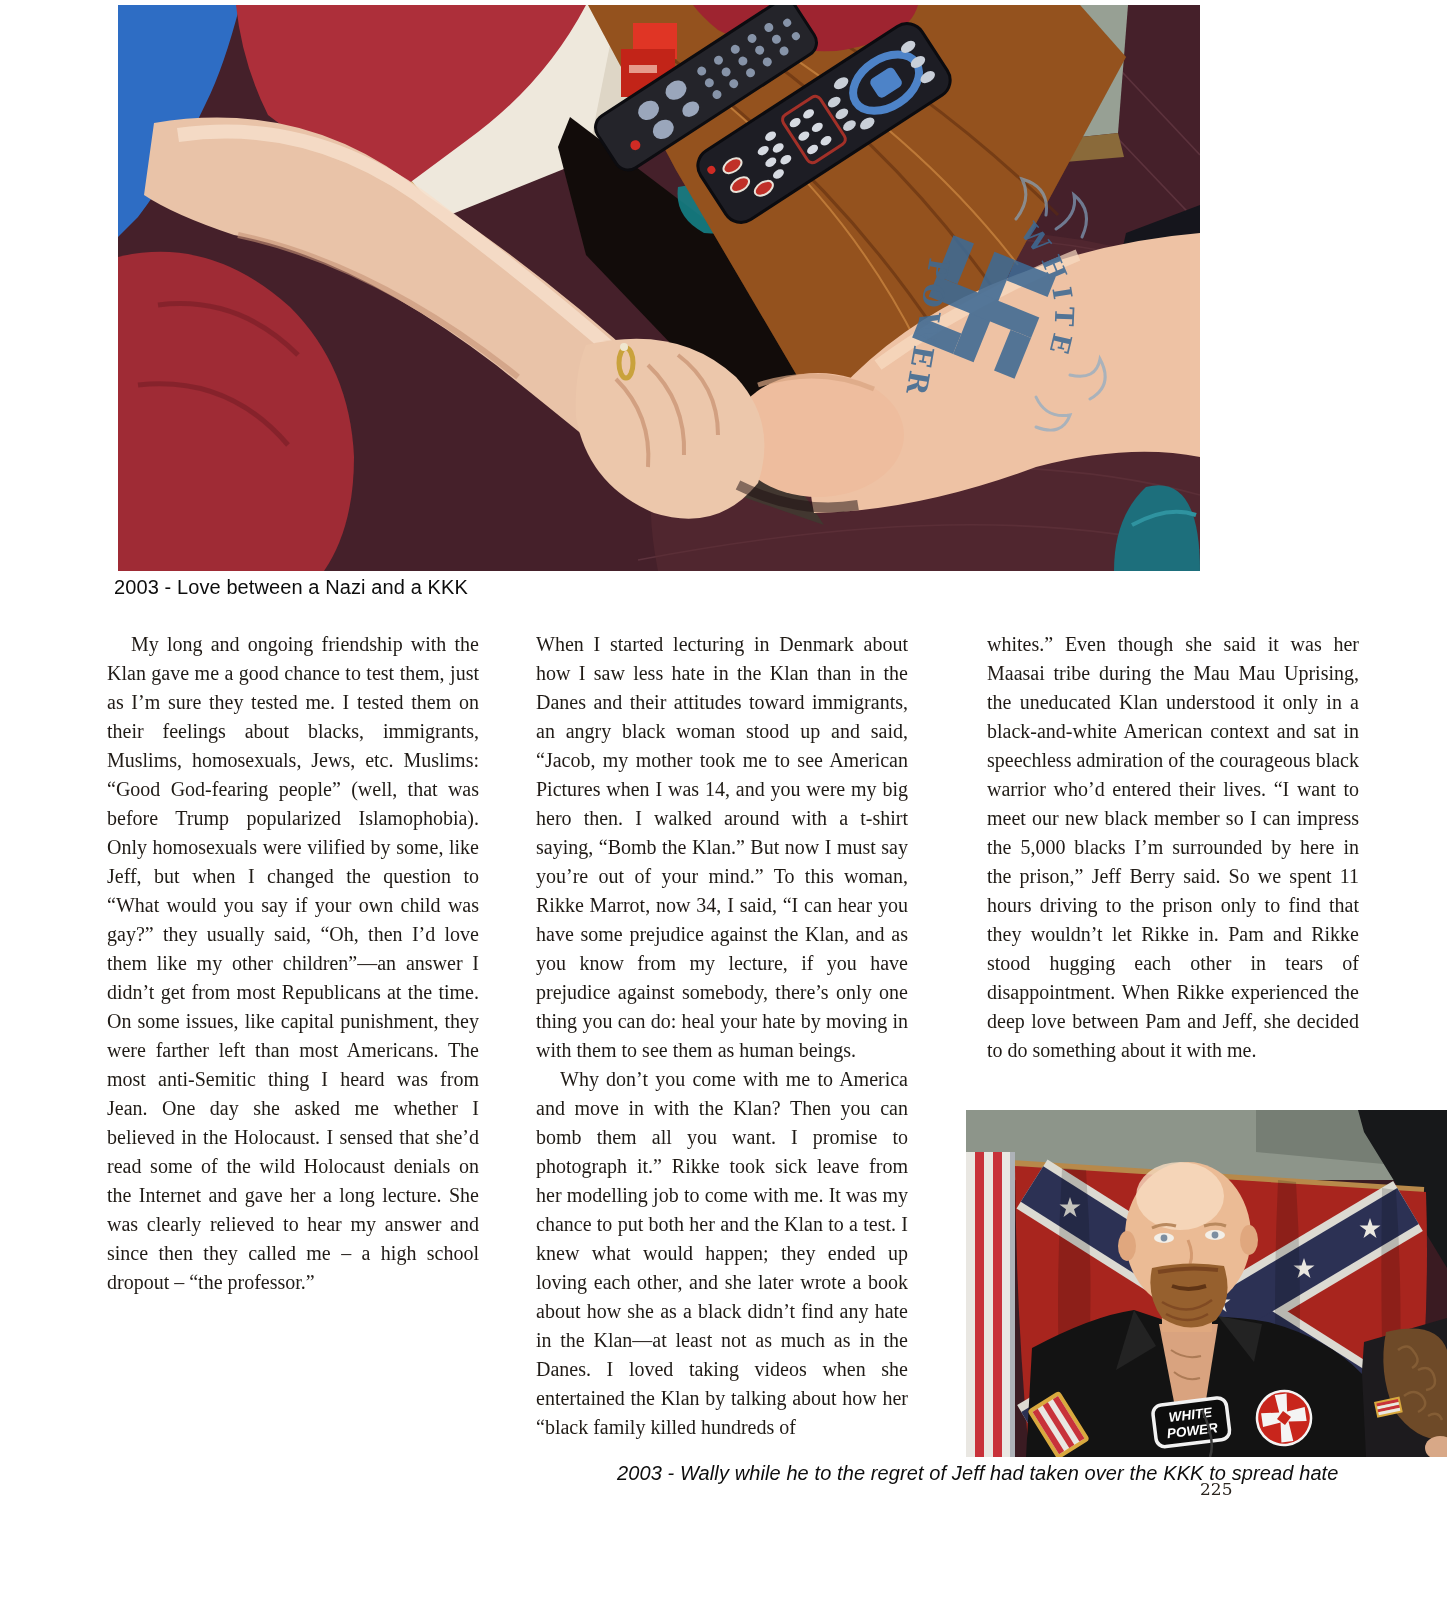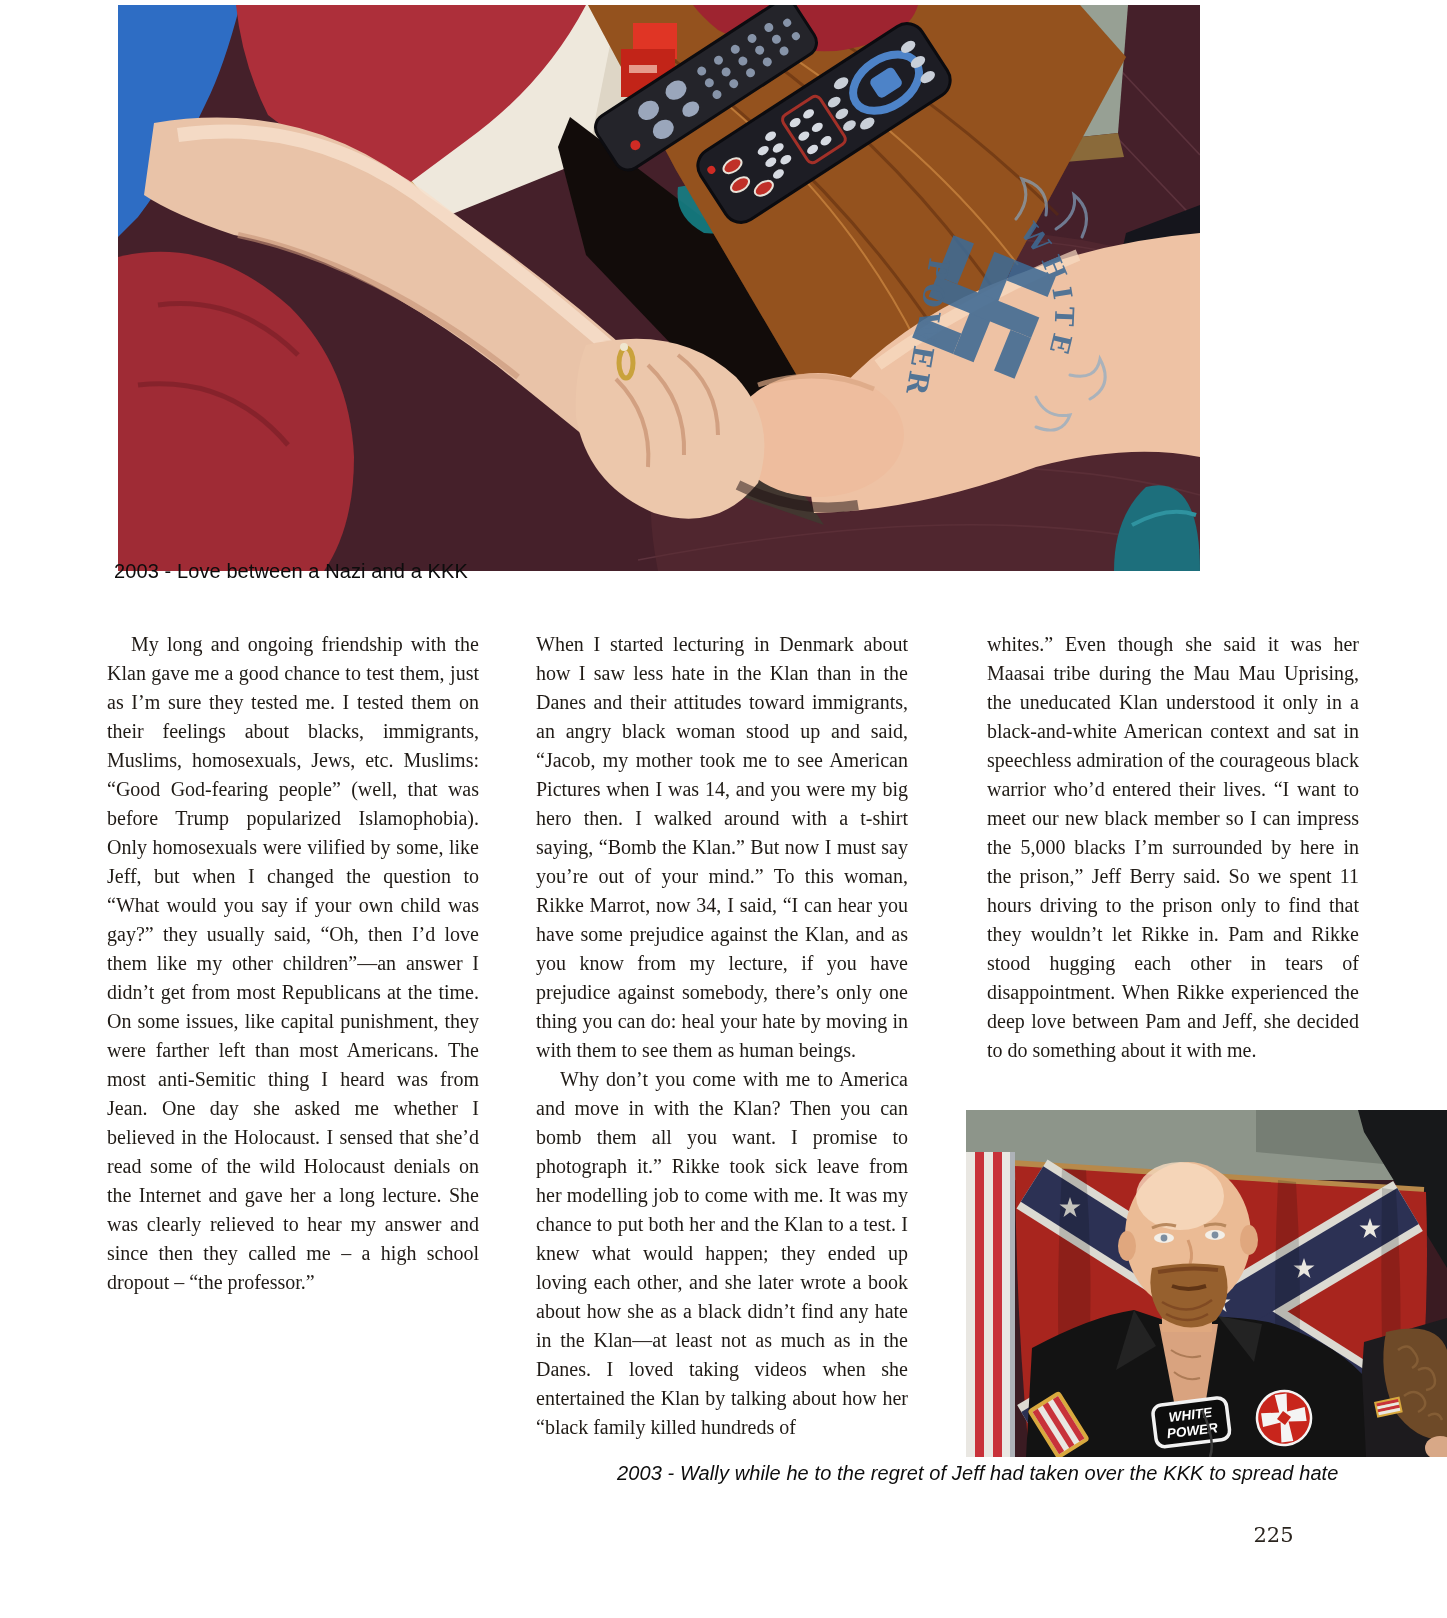--- a/index.html
+++ b/index.html
@@ -4,31 +4,31 @@
 <style>
   html,body{margin:0;padding:0;background:#ffffff;}
   .page{position:relative;width:1447px;height:1618px;background:#ffffff;overflow:hidden;
         font-family:"Liberation Serif",serif;color:#1b1713;}
   .photo{position:absolute;overflow:hidden;background:#3a1b22;}
   .photo svg{display:block;}
   #photo-top{left:118px;top:5px;width:1082px;height:566px;}
   #photo-bottom{left:966px;top:1110px;width:481px;height:347px;}
   .caption{position:absolute;font-family:"Liberation Sans",sans-serif;font-weight:500;
            font-size:20px;color:#0d0d0d;letter-spacing:0.1px;white-space:nowrap;}
-  #caption-top{left:114px;top:560px;}
+  #caption-top{left:114px;top:576px;}
   #caption-bottom{left:617px;top:1462px;font-style:italic;}
   .col{position:absolute;top:630px;width:372px;font-size:20px;line-height:29px;
        text-align:justify;color:#201b16;}
   #col-1{left:107px;}
   #col-2{left:536px;}
   #col-3{left:987px;}
   .col p{margin:0;padding:0;}
   .col p.indent{text-indent:24px;}
-  #page-number{position:absolute;left:1200px;top:1479px;width:147px;text-align:center;
-               font-family:"DejaVu Serif",serif;font-size:21px;color:#2a241e;margin-top:44px;}
+  #page-number{position:absolute;left:1200px;top:1479px;width:147px;text-align:left;
+               font-family:"DejaVu Serif",serif;font-size:17px;color:#2a241e;}
   .grain{stroke:#5d2c0f;stroke-width:3;fill:none;opacity:.55;}
   .grainlite{stroke:#d8954a;stroke-width:2;fill:none;opacity:.6;}
   .couchline{stroke:#8a5560;stroke-width:1.6;fill:none;opacity:.35;}
   .flame{stroke:#85aac7;stroke-width:3;fill:none;opacity:.75;stroke-linecap:round;}
   .curl{stroke:#8a6238;stroke-width:2.5;fill:none;opacity:.8;}
   .fold{fill:#000;opacity:.16;}
 </style>
 </head>
 <body>
 

